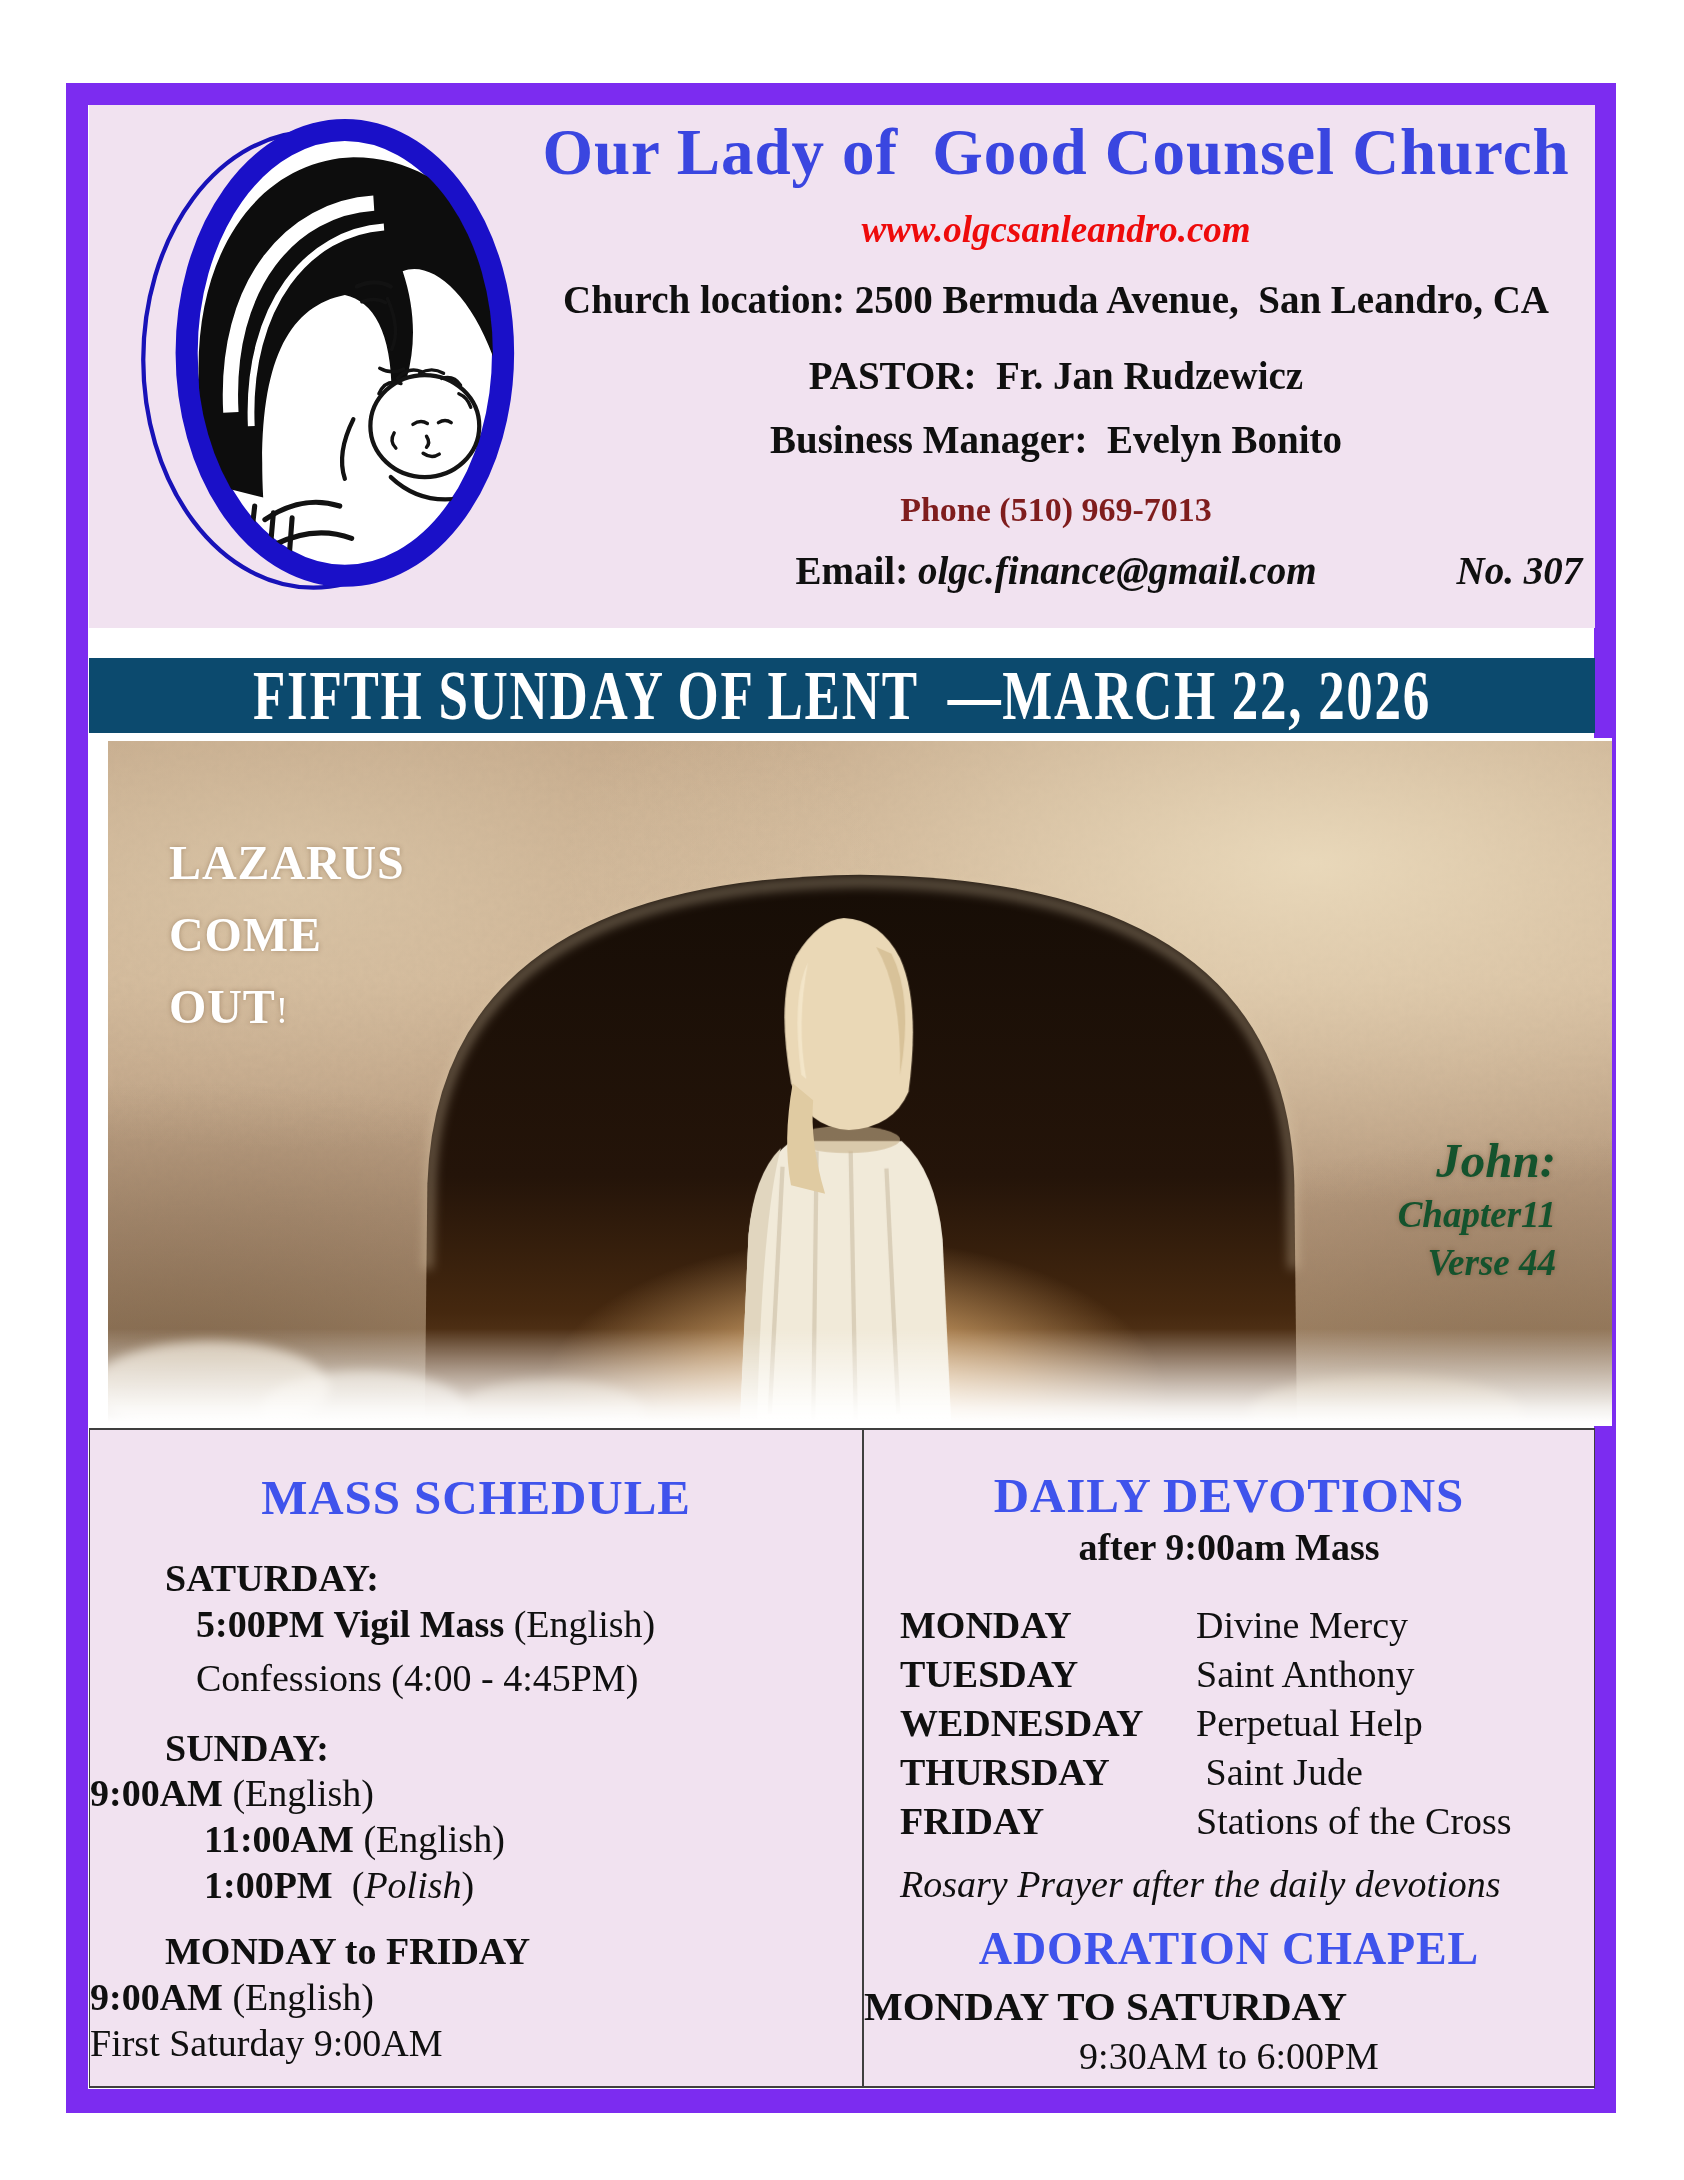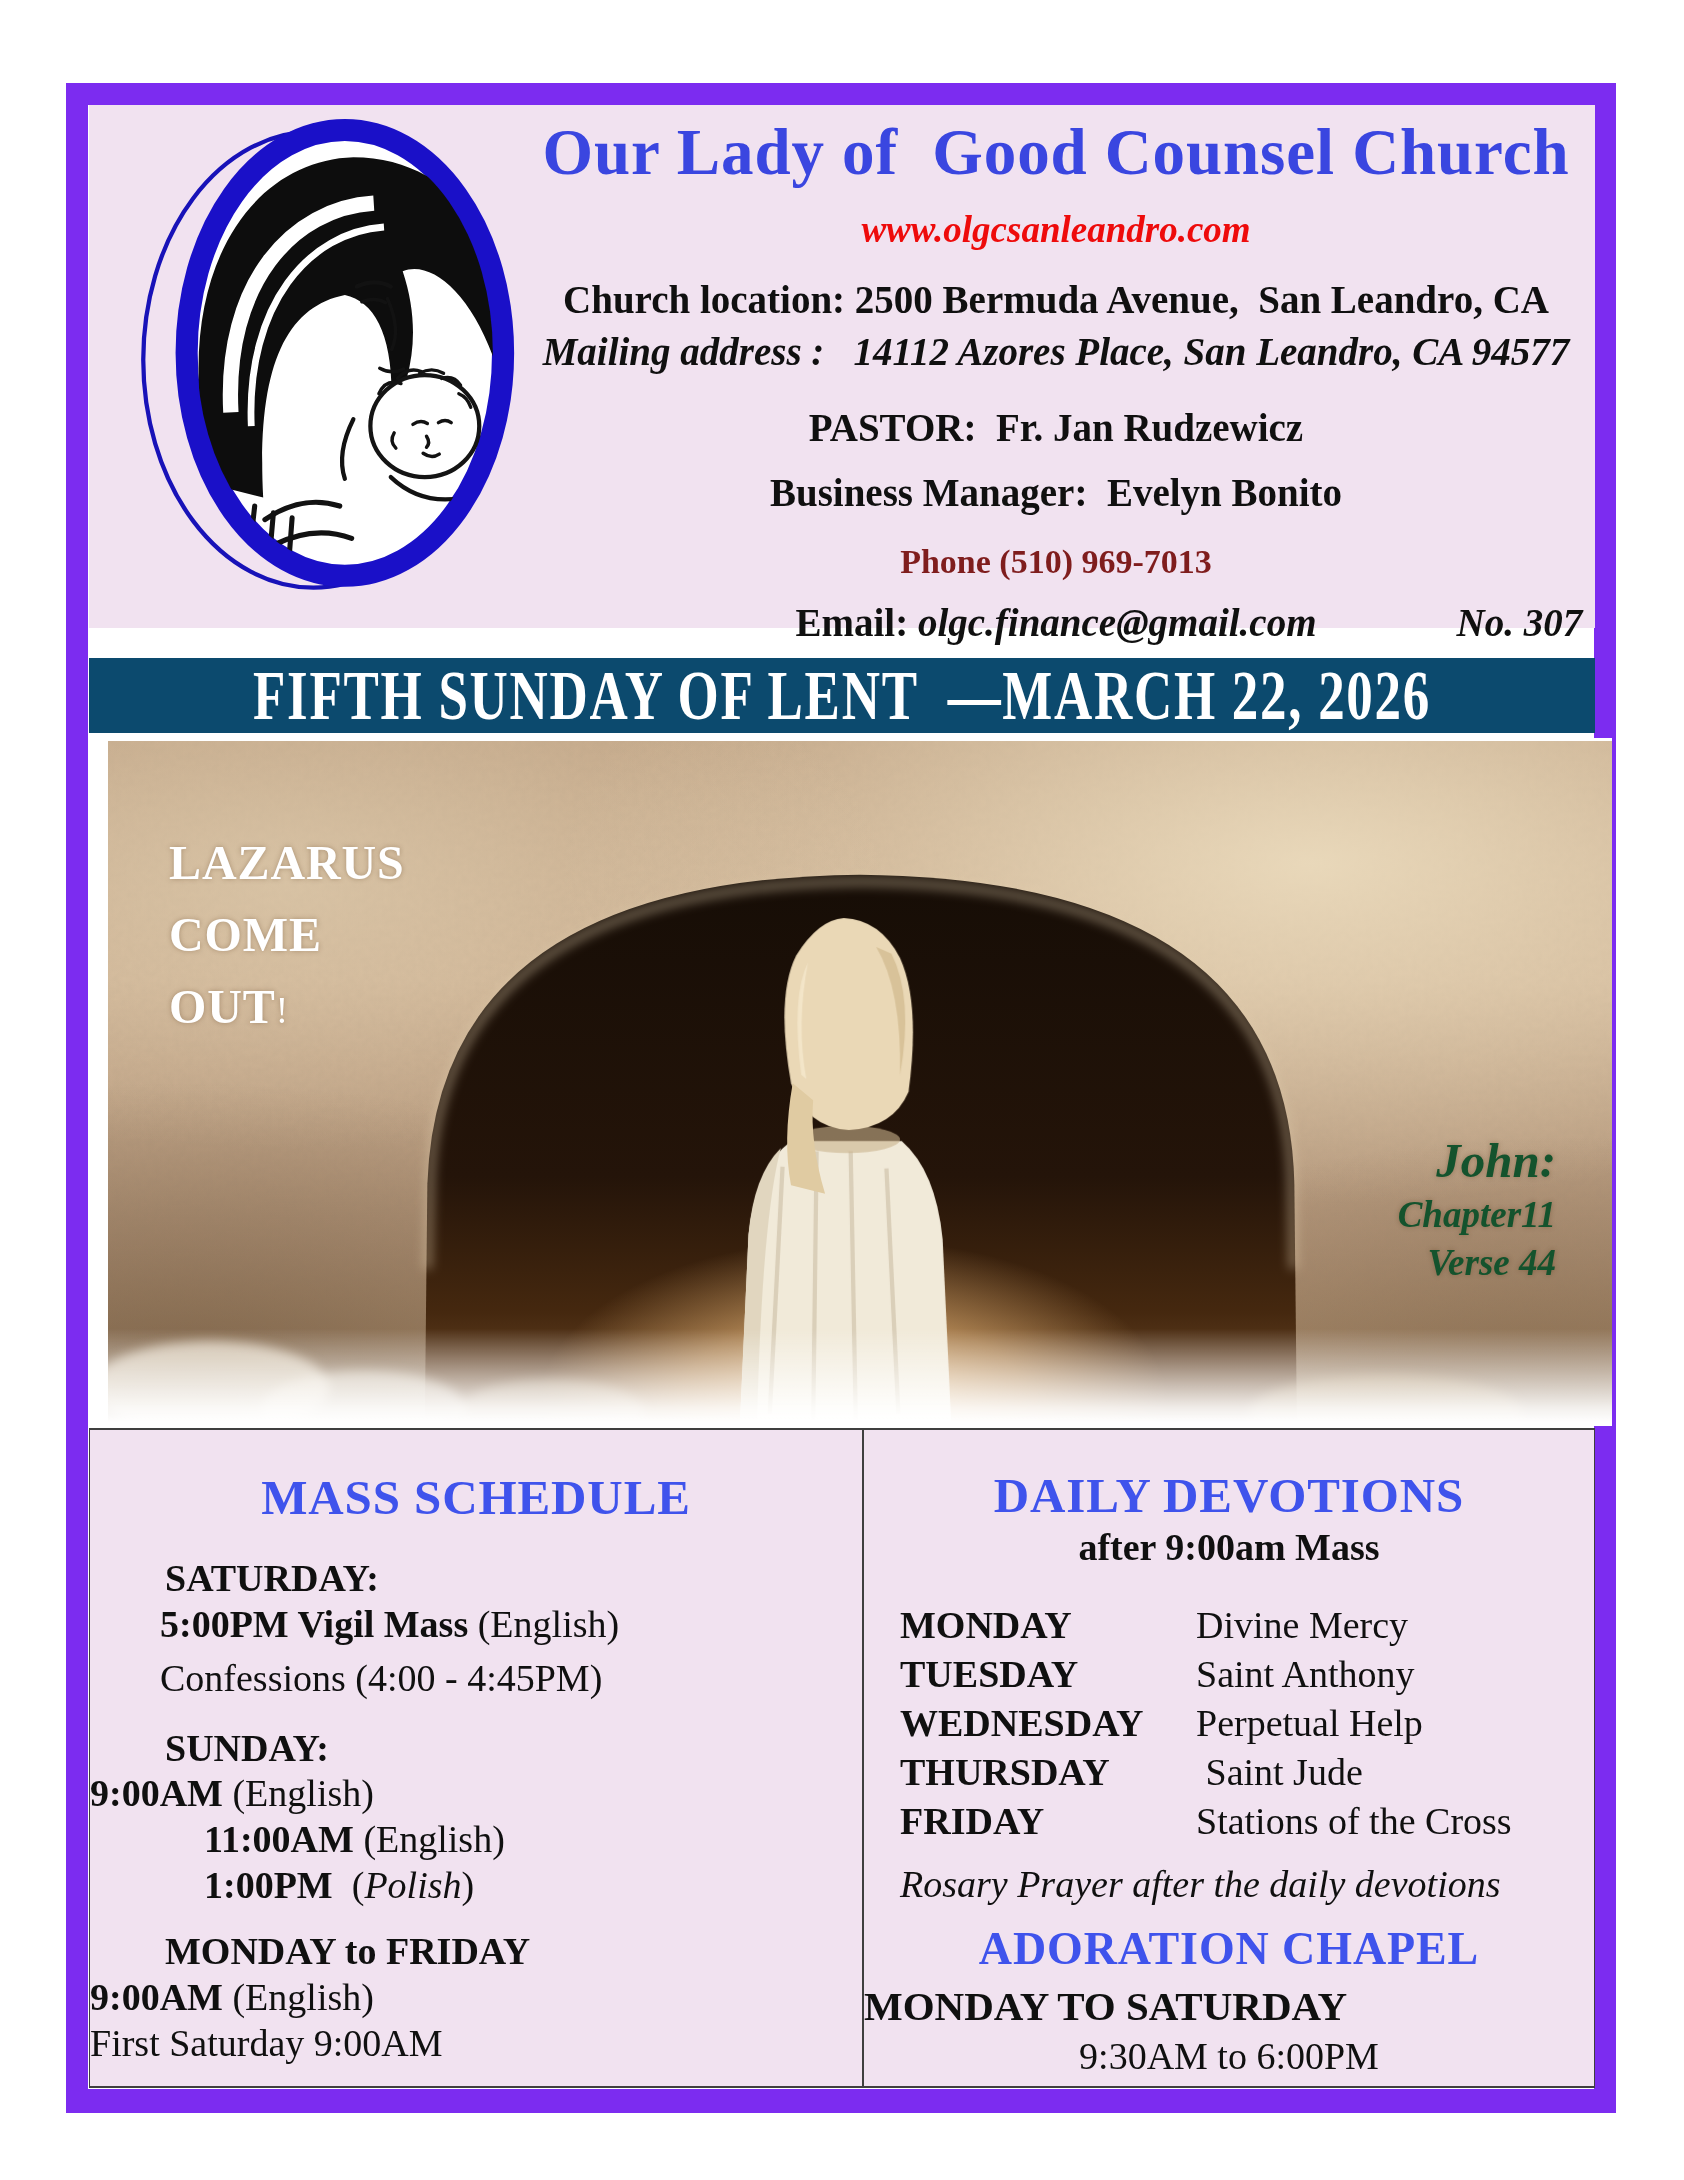--- a/index.html
+++ b/index.html
@@ -49,21 +49,21 @@
             display:flex;box-sizing:border-box;}
   .col-left{width:774px;border-right:2.6px solid #3f3f3f;box-sizing:border-box;}
   .col-right{flex:1;}
   .col-h{text-align:center;color:#3f53ec;font-weight:bold;font-size:49px;line-height:1.1;
          margin-top:41px;letter-spacing:0.9px;}
   .col-right .col-h{margin-top:39px;}
   .m-row{font-size:38px;line-height:1.16;}
   .b{font-weight:bold;}
   .it{font-style:italic;}
   .p1{padding-left:75px;}
-  .p2{padding-left:70px;}
+  .p2{padding-left:106px;}
   .p3{}
   .p4{padding-left:114px;}
   .mtA{margin-top:31px;}
   .mtB{margin-top:1.7px;}
   .mtC{margin-top:10.2px;}
   .mtD{margin-top:25.6px;}
   .mtE{margin-top:22px;}
 
   .sub{text-align:center;font-weight:bold;font-size:38px;line-height:1.16;margin-top:1.7px;}
   .dev-rows{margin-top:34px;}
@@ -128,21 +128,20 @@
           <path d="M 180,476 l -5,66" stroke-width="6"></path>
         </g>
       </g>
     </svg>
   </div>
 
   <div class="header-text">
     <div class="h-title pre">Our Lady of  Good Counsel Church</div>
     <div class="h-web">www.olgcsanleandro.com</div>
     <div class="h-loc pre">Church location: 2500 Bermuda Avenue,  San Leandro, CA</div>
-    <div class="h-mail pre">Mailing address :   14112 Azores Place, San Leandro, CA 94577</div>
     <div class="h-pastor pre">PASTOR:  Fr. Jan Rudzewicz</div>
     <div class="h-mgr pre">Business Manager:  Evelyn Bonito</div>
     <div class="h-phone pre">Phone (510) 969-7013</div>
     <div class="email-row">
       <span class="pre">Email: </span><span class="email-addr">olgc.finance@gmail.com</span>
       <span class="issue">No. 307</span>
     </div>
   </div>
 
   <div class="banner">

